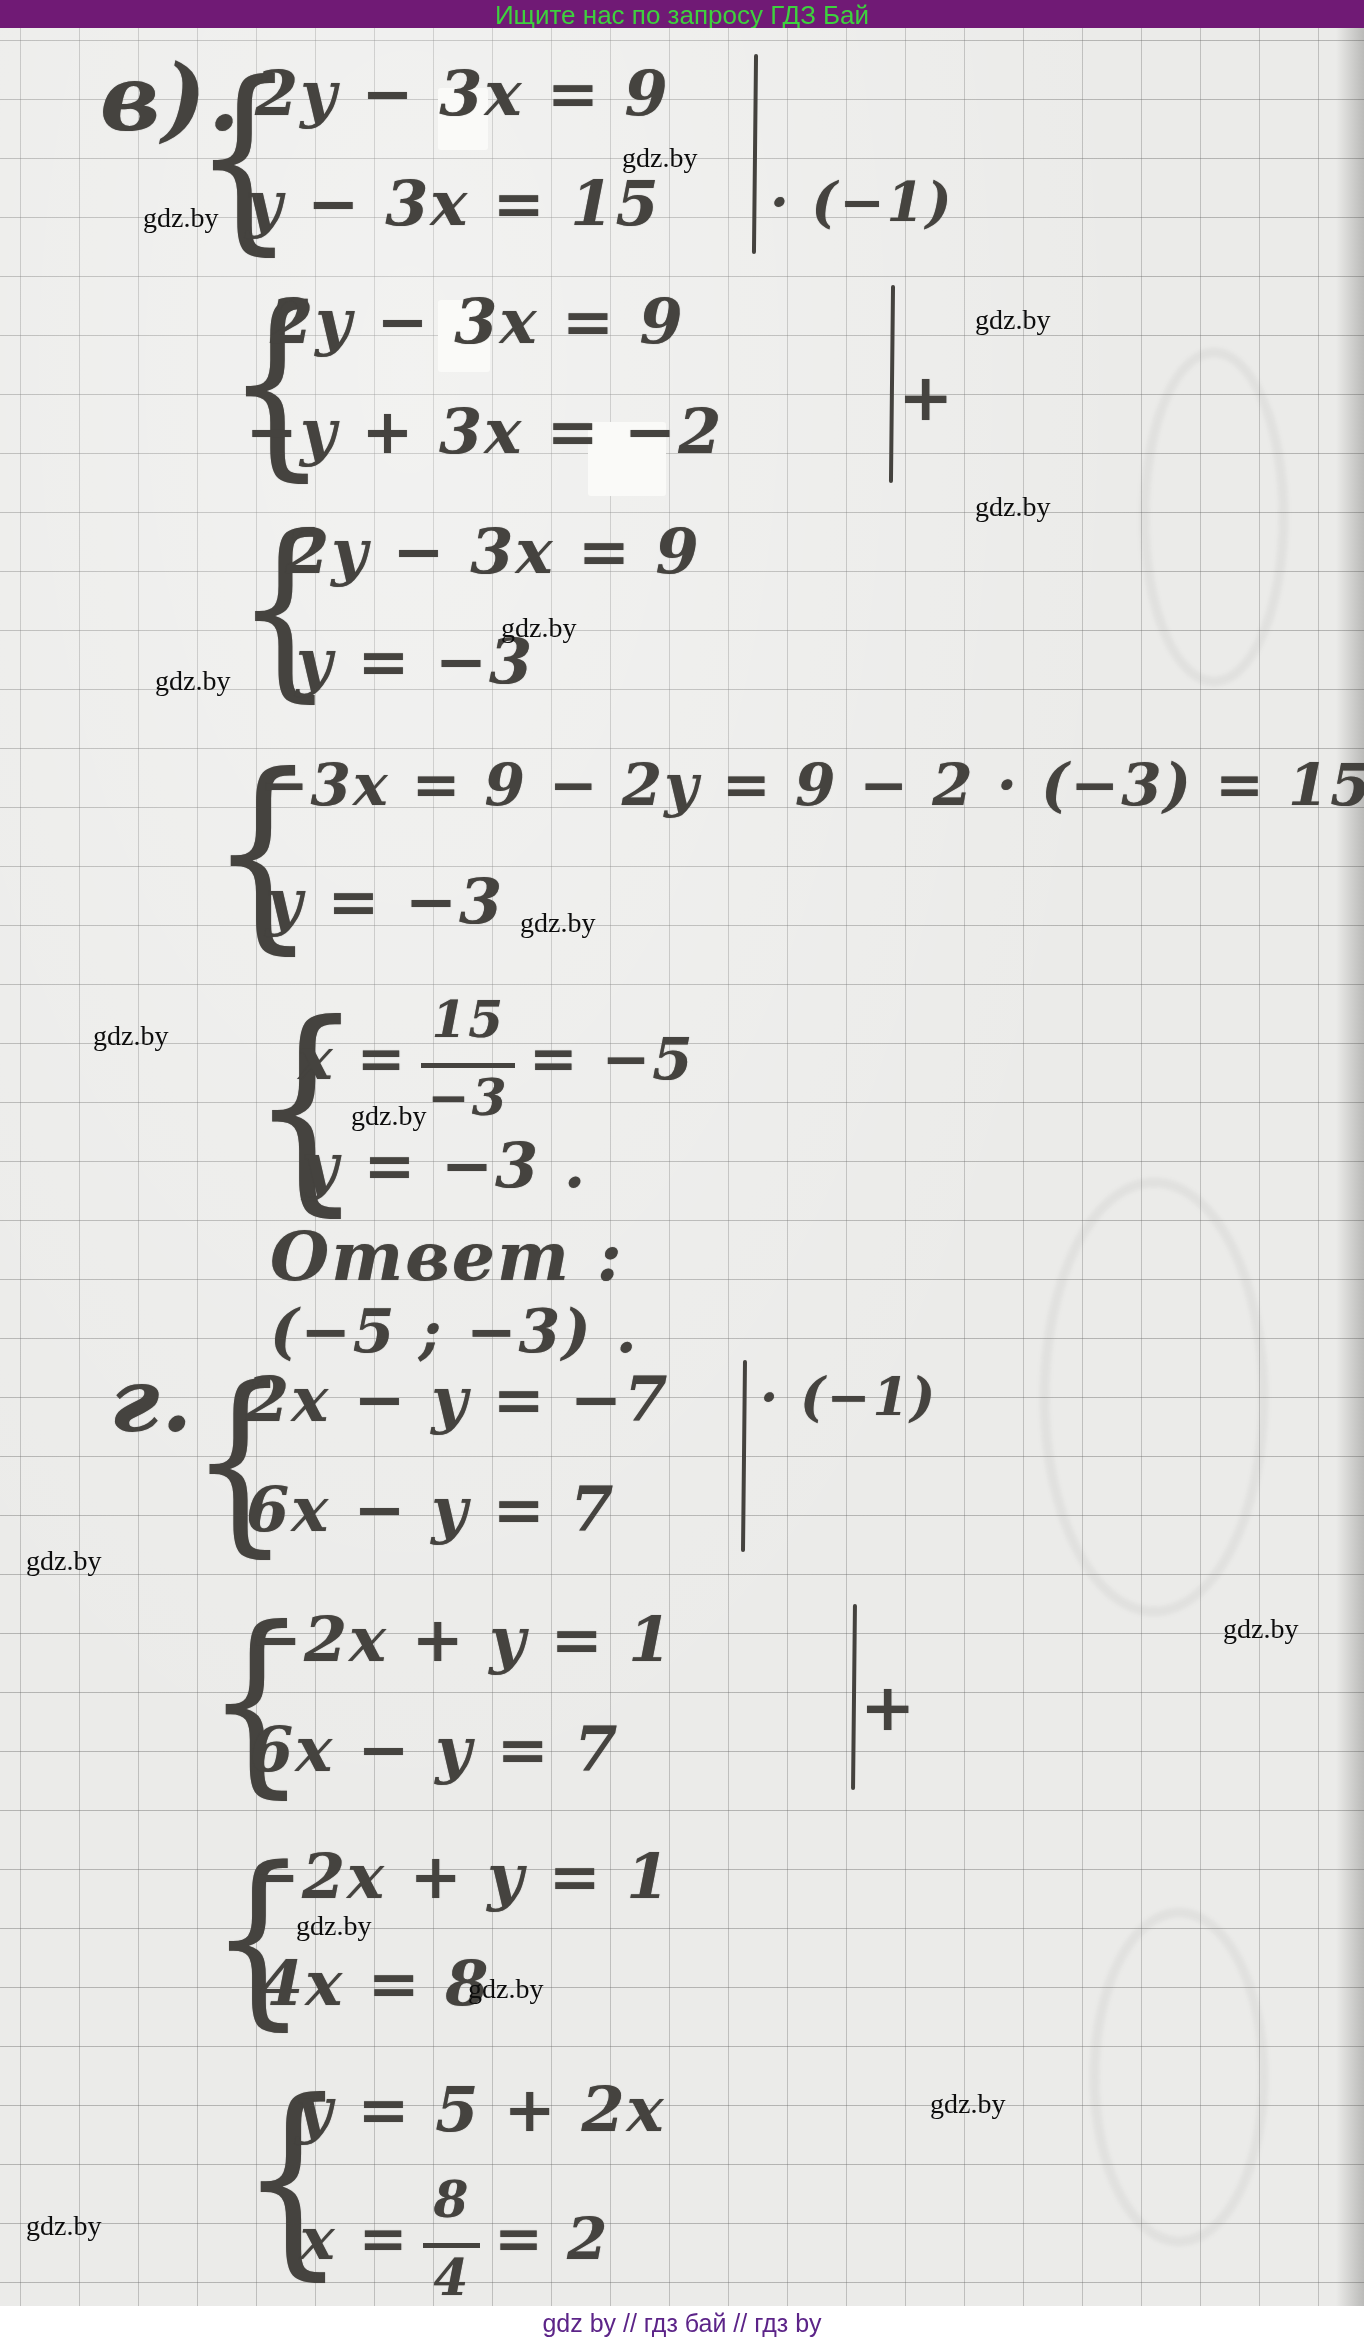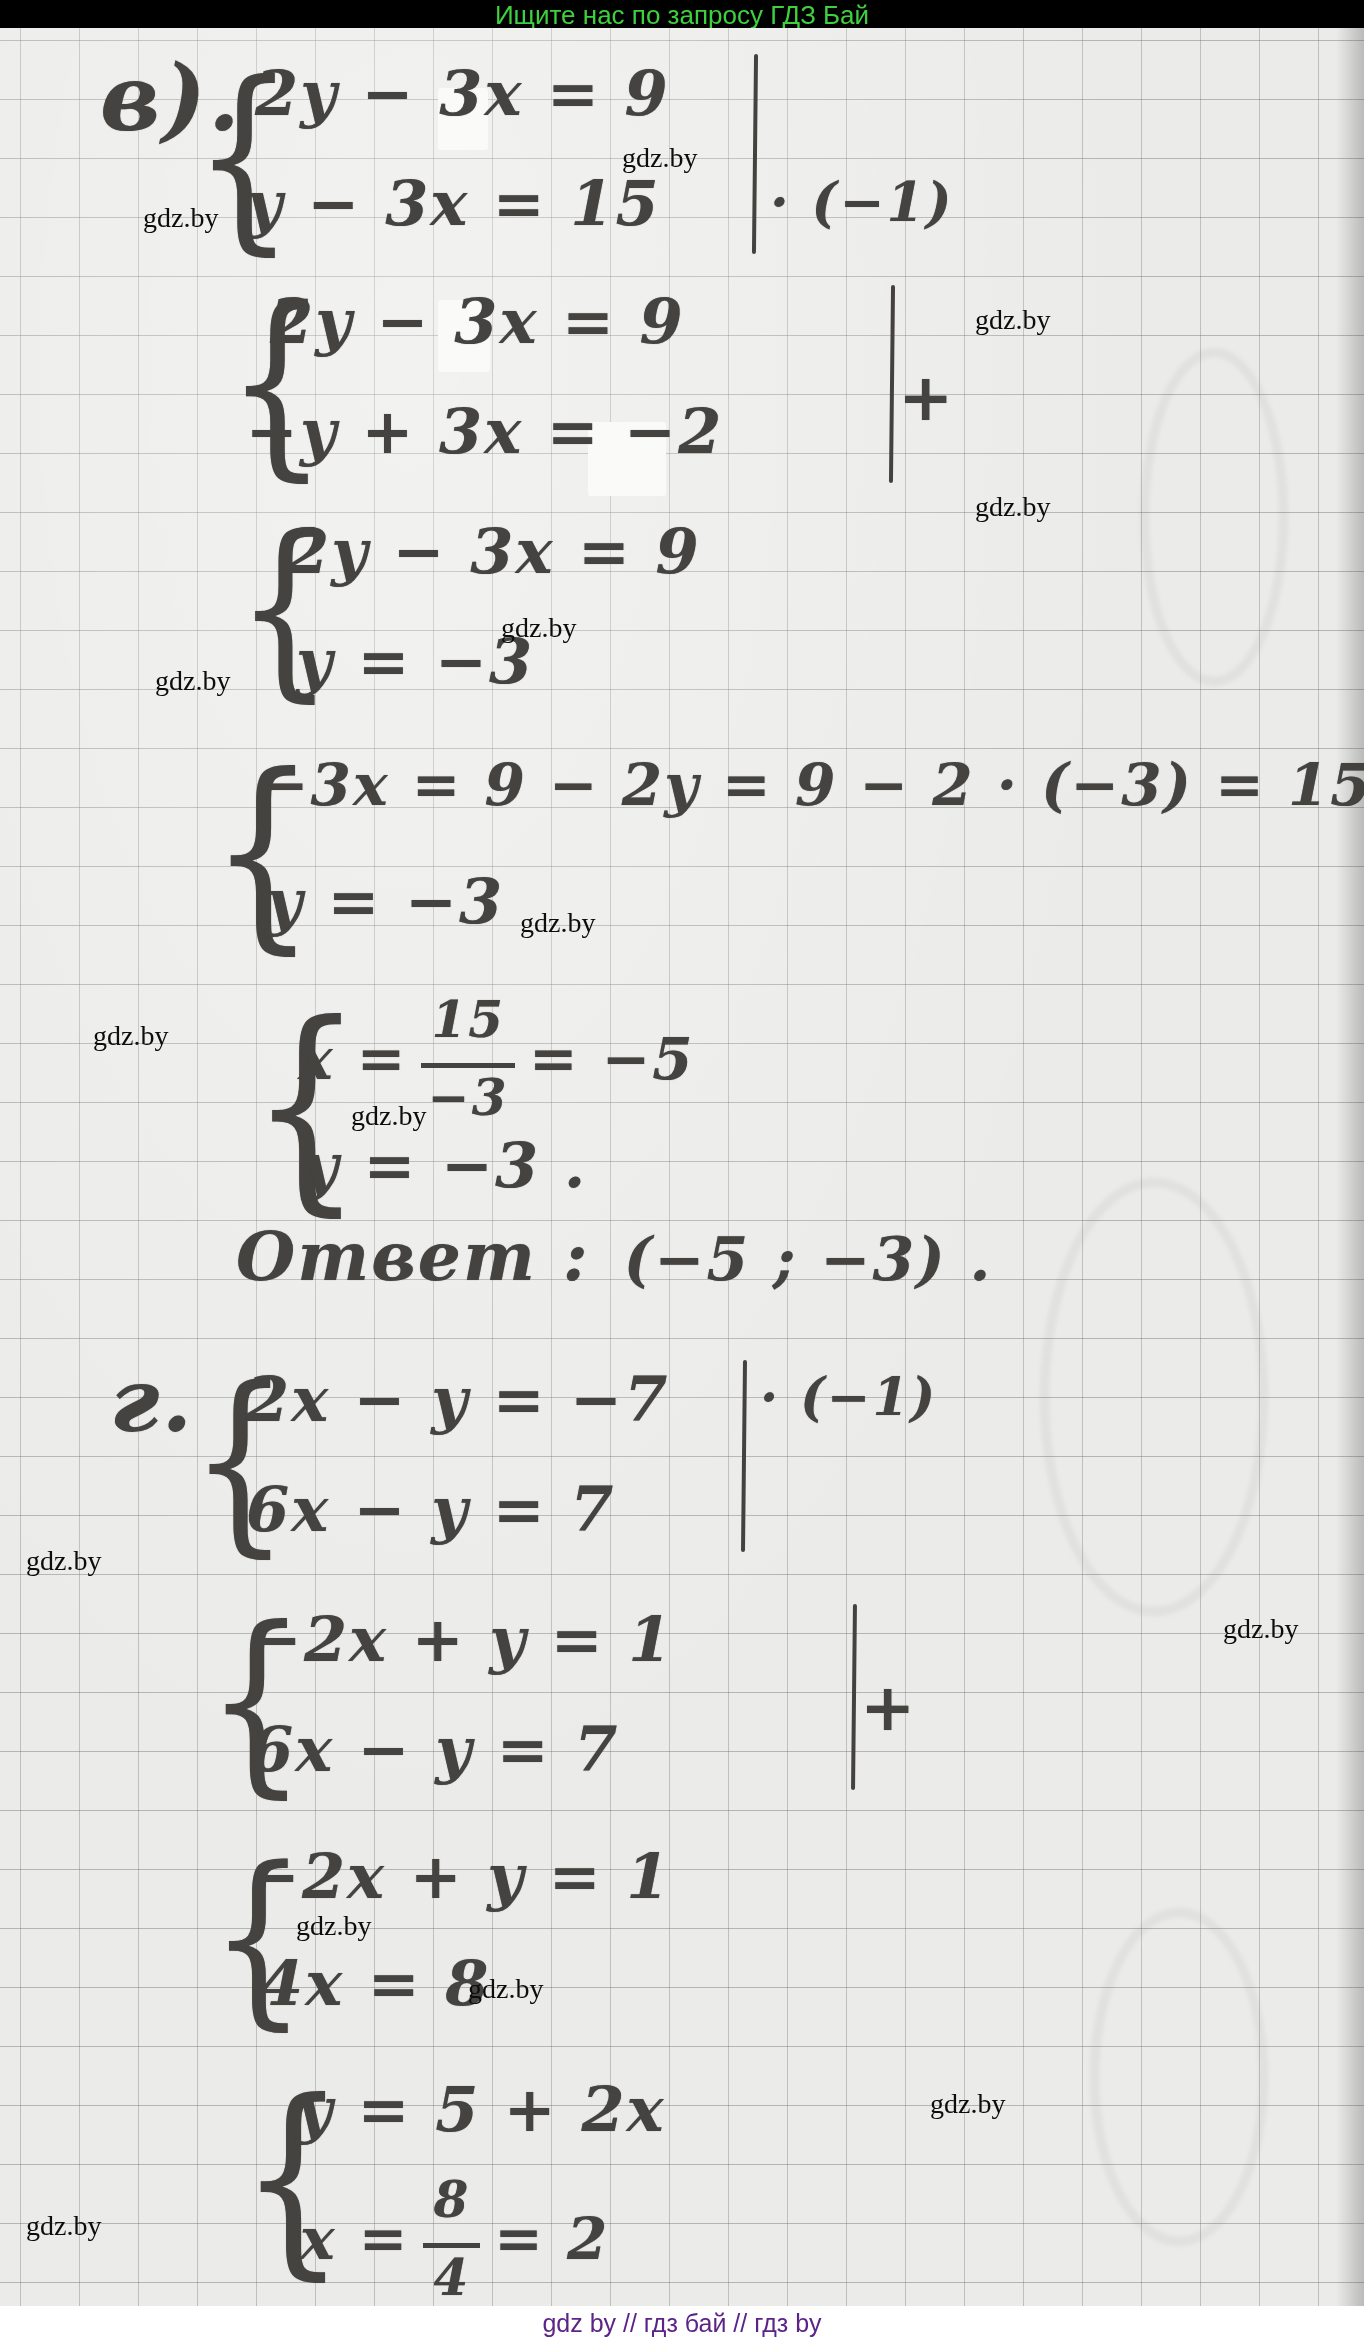--- a/index.html
+++ b/index.html
@@ -1,19 +1,19 @@
 <!DOCTYPE html>
 <html><head>
 <meta charset="utf-8">
 <style>
   html,body{margin:0;padding:0;background:#ffffff;}
   #page{position:relative;width:1364px;height:2342px;background:#ffffff;overflow:hidden;
         font-family:"Liberation Sans",sans-serif;}
   .banner-top{position:absolute;top:0;left:0;width:100%;height:30px;text-align:center;
-        font-size:26px;line-height:30px;color:#3ed13e;background:#000000;}
+        font-size:26px;line-height:30px;color:#3ed13e;background:#701a75;}
   .banner-bottom{position:absolute;bottom:0;left:0;width:100%;height:36px;text-align:center;
         font-size:25px;line-height:34px;color:#5c2488;background:#ffffff;}
   .paper{position:absolute;top:28px;left:0;width:1364px;height:2278px;
         background-color:#ebebe9;
         background-image:
           radial-gradient(ellipse at 30% 15%, rgba(255,255,255,.35), rgba(255,255,255,0) 55%),
           linear-gradient(to bottom, rgba(105,105,103,.42) 1.5px, transparent 1.5px),
           linear-gradient(to right, rgba(105,105,103,.34) 1.5px, transparent 1.5px);
         background-size:100% 100%,59px 59px,59px 59px;
         background-position:0 0,20px 12px,20px 12px;}
@@ -31,21 +31,21 @@
   .note{font-size:54px;}
   .plus{font-size:66px;font-style:normal;}
   .wm{position:absolute;font-family:Liberation Serif, serif;font-size:28px;line-height:1.25;
         color:#0d0d0d;white-space:nowrap;}
   .whiteout{position:absolute;background:#fafaf8;border-radius:3px;}
   .fracline{display:flex;align-items:center;}
   .fracline .pre,.fracline .post{font-size:58px;}
   .frac{display:inline-block;text-align:center;margin:0 14px;font-size:50px;line-height:1.05;}
   .frac .num{display:block;border-bottom:5px solid #45433f;padding:0 10px 16px;}
   .frac .den{display:block;padding-top:4px;}
-  .answer-row{display:flex;align-items:baseline;}
+  .answer-row{display:flex;align-items:baseline;flex-direction:column;}
   .answer-row .alabel{font-size:68px;}
   .answer-row .avalue{font-size:60px;margin-left:34px;}
   .ghost{position:absolute;border:9px solid rgba(90,90,88,.07);border-radius:50%;
         filter:blur(2px);}
 </style>
 </head>
 <body>
 
 <div id="page">
 

